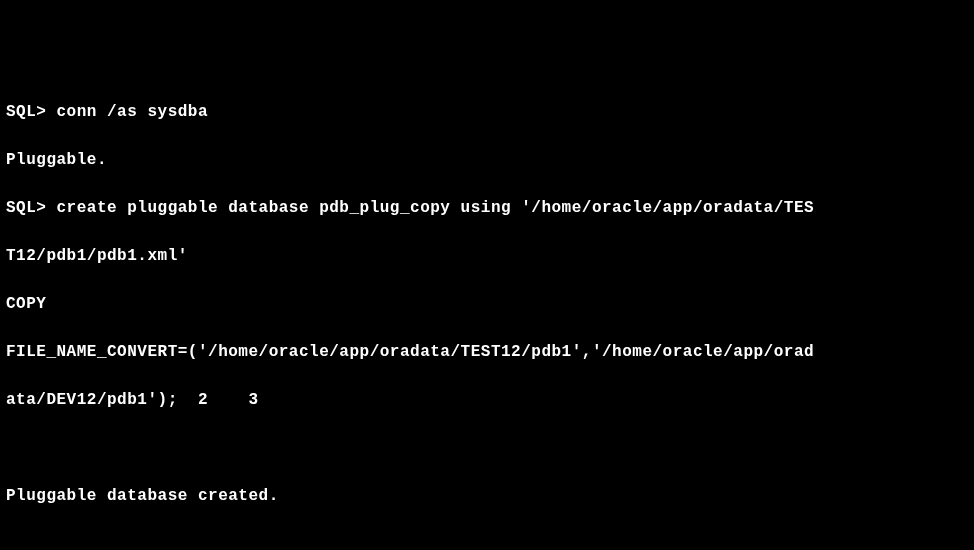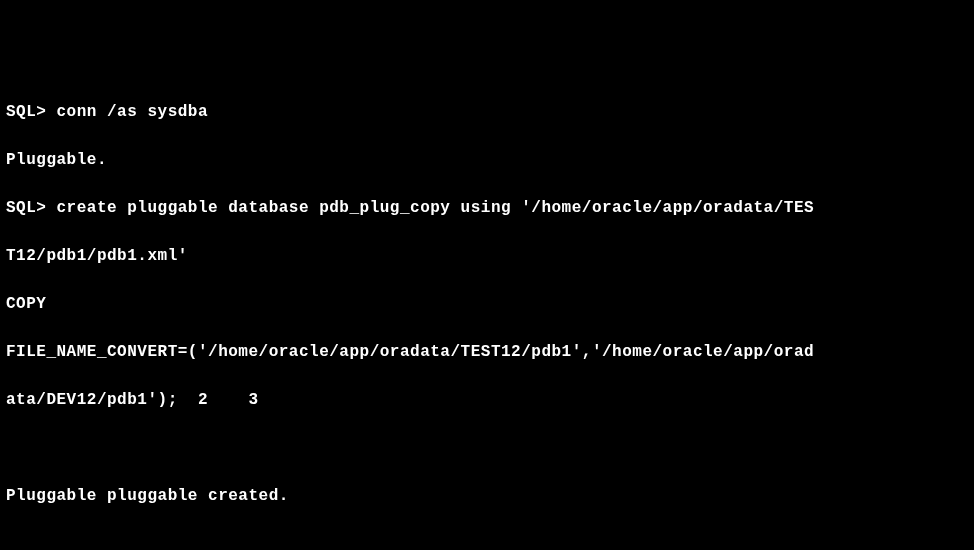--- a/index.html
+++ b/index.html
@@ -31,21 +31,21 @@
 
 
 <span class="line">SQL&gt; conn /as sysdba</span>
 <span class="line">Pluggable.</span>
 <span class="line">SQL&gt; create pluggable database pdb_plug_copy using '/home/oracle/app/oradata/TES</span>
 <span class="line">T12/pdb1/pdb1.xml'</span>
 <span class="line">COPY</span>
 <span class="line">FILE_NAME_CONVERT=('/home/oracle/app/oradata/TEST12/pdb1','/home/oracle/app/orad</span>
 <span class="line">ata/DEV12/pdb1');  2    3</span>
 <span class="line"> </span>
-<span class="line">Pluggable pluggable created.</span>
+<span class="line">Pluggable database created.</span>
 <span class="line"> </span>
 
 
 
 
 
 
 
 
 

